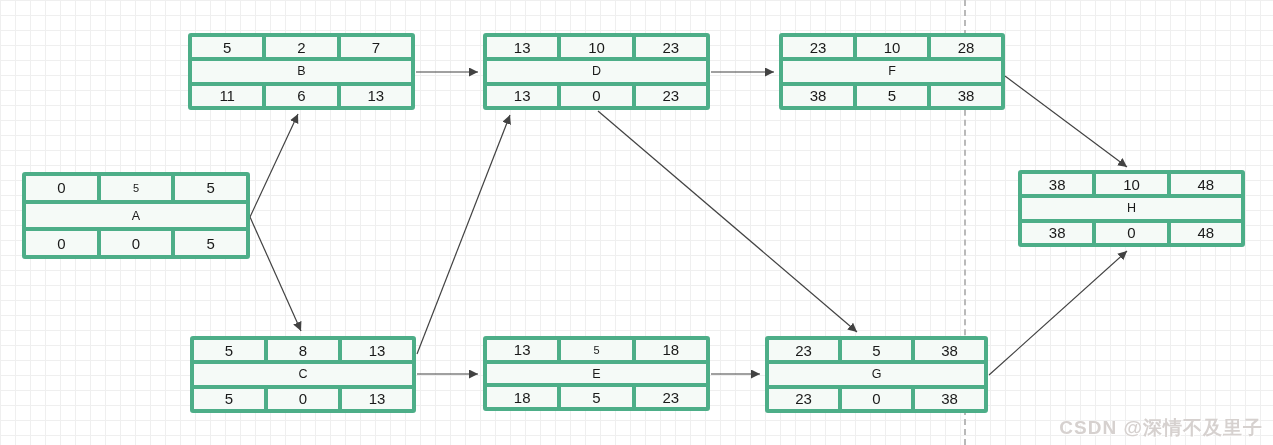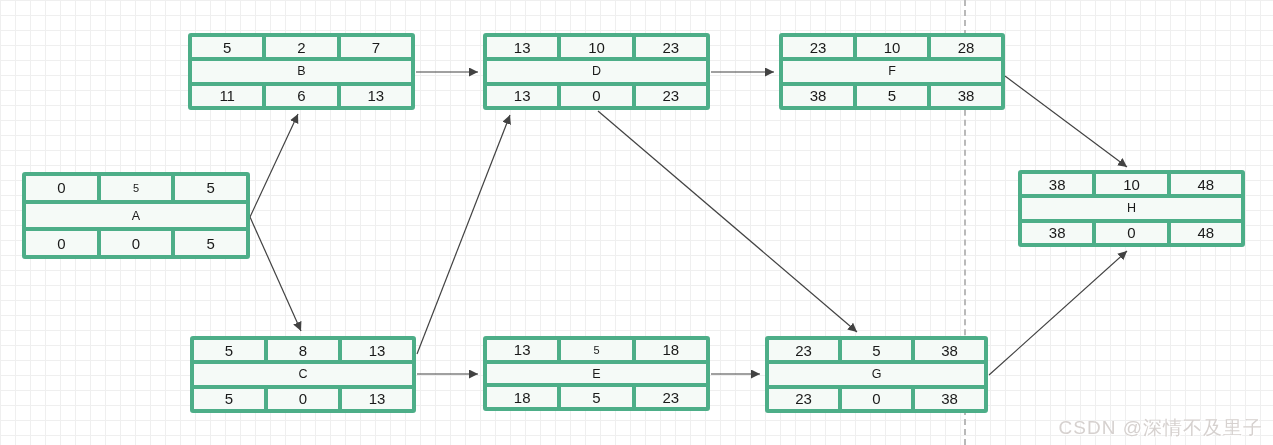--- a/index.html
+++ b/index.html
@@ -52,20 +52,21 @@
   .cell.label { font-size: 12.5px; }
   .cell.small { font-size: 11px; }
   .watermark {
     position: absolute;
     right: 10px; bottom: 4px;
     font-size: 19px;
     color: #d6d1cf;
     text-shadow: 1px 1px 0 #ffffff;
     letter-spacing: 1px;
     user-select: none;
+    font-weight: bold;
   }
 </style>
 </head>
 <body>
 
 <div class="canvas">
 
   <div class="page-boundary"></div>
 
   <svg class="edges" width="1273" height="445" viewBox="0 0 1273 445">

